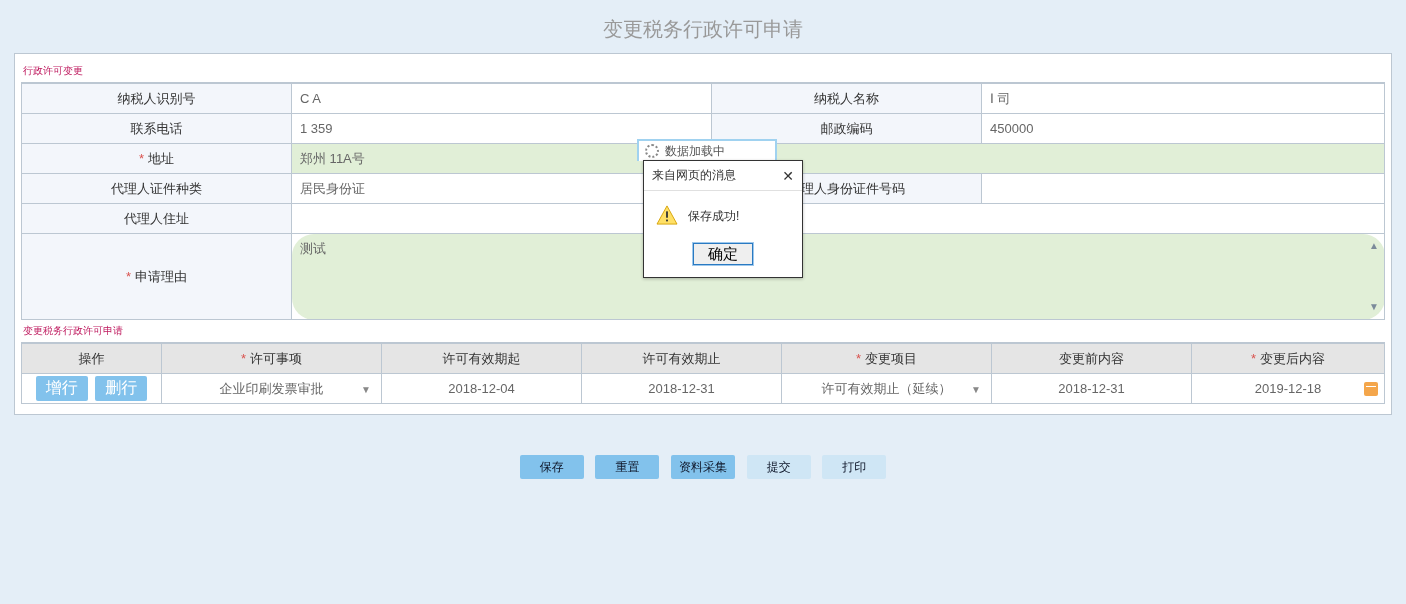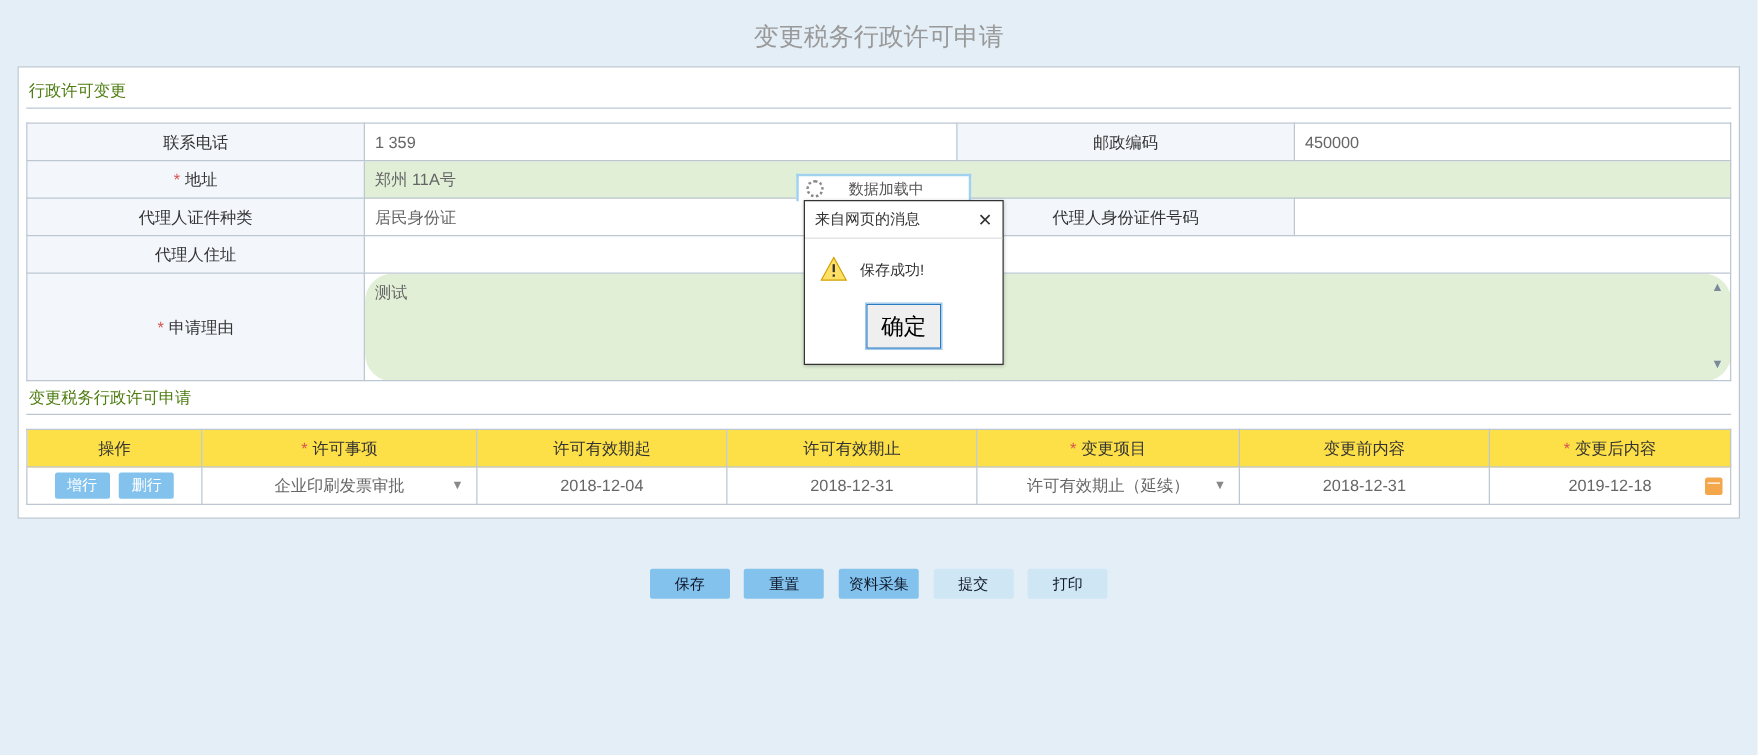--- a/index.html
+++ b/index.html
@@ -18,25 +18,25 @@
     padding: 16px 0 10px;
     font-weight: normal;
   }
   .outer {
     margin: 0 14px;
     border: 1px solid #bcc7d2;
     background: #fff;
     padding: 6px 6px 10px 6px;
   }
   .section-title {
-    color: #4d7c0f;
-    font-size: 13px;
+    color: #be185d;
+    font-size: 10px;
     padding: 4px 2px 4px 2px;
     border-bottom: 1px solid #bcc7d2;
-    margin-bottom: 11px;
+    margin-bottom: 0;
   }
   table.form-table {
     width: 100%;
     border-collapse: collapse;
   }
   table.form-table td {
     border: 1px solid #bcc7d2;
     height: 30px;
     vertical-align: middle;
     padding: 0 8px;
@@ -75,42 +75,42 @@
   .textarea-cell .scroll-arrow.down { bottom: 6px; }
 
   
   table.grid {
     width: 100%;
     border-collapse: collapse;
     margin-top: 0;
   }
   table.grid th {
     border: 1px solid #bcc7d2;
-    background: #fde047;
+    background: #e5e5e5;
     font-weight: normal;
     text-align: center;
     height: 30px;
     font-size: 13px;
   }
   table.grid td {
     border: 1px solid #bcc7d2;
     text-align: center;
     height: 30px;
     font-size: 13px;
     color: #666;
     position: relative;
   }
   .mini-btn {
     display: inline-block;
     background: #82c2ec;
     color: #fff;
     border: none;
     border-radius: 2px;
     padding: 2px 10px;
-    font-size: 12px;
+    font-size: 16px;
     margin: 0 2px;
     cursor: pointer;
   }
   .dd-cell { position: relative; }
   .dd-arrow {
     position: absolute;
     right: 10px;
     top: 50%;
     transform: translateY(-50%);
     color: #888;
@@ -159,21 +159,21 @@
     left: 637px;
     top: 139px;
     width: 140px;
     height: 22px;
     background: #fff;
     border: 2px solid #a0d2f0;
     border-bottom: none;
     display: flex;
     align-items: center;
     padding: 0 6px;
-    gap: 20px;
+    gap: 6px;
     font-size: 12px;
     color: #555;
   }
   .spinner {
     width: 14px; height: 14px;
     border: 2px dotted #888;
     border-radius: 50%;
     display: inline-block;
   }
 
@@ -212,38 +212,44 @@
     width: 22px; height: 20px;
     position: relative;
   }
   .warn-ico svg { width: 22px; height: 20px; }
   .modal-footer {
     text-align: center;
     padding: 8px 0 12px;
   }
   .modal-footer button {
     min-width: 60px;
-    height: 36px;
+    height: 22px;
     background: #efefef;
     border: 1px solid #2a7ac2;
     outline: 1px solid #9ec8ec;
-    font-size: 18px;
+    font-size: 15px;
     cursor: pointer;
   }
 </style>
 </head>
 <body>
 
 <h1 class="page-title">变更税务行政许可申请</h1>
 
 <div class="outer">
   <div class="section-title">行政许可变更</div>
 
   <table class="form-table">
     <tbody>
+        <tr>
+      <td class="label">纳税人识别号</td>
+      <td class="val" colspan="1" style="width:420px">C                            A</td>
+      <td class="label" style="width:200px">纳税人名称</td>
+      <td class="val">Ⅰ                             司</td>
+    </tr>
     <tr>
       <td class="label">联系电话</td>
       <td class="val">1              359</td>
       <td class="label">邮政编码</td>
       <td class="val">450000</td>
     </tr>
     <tr>
       <td class="label"><span class="req">*</span><span>地址</span></td>
       <td class="val editable" colspan="3">郑州                                         11A号</td>
     </tr>

